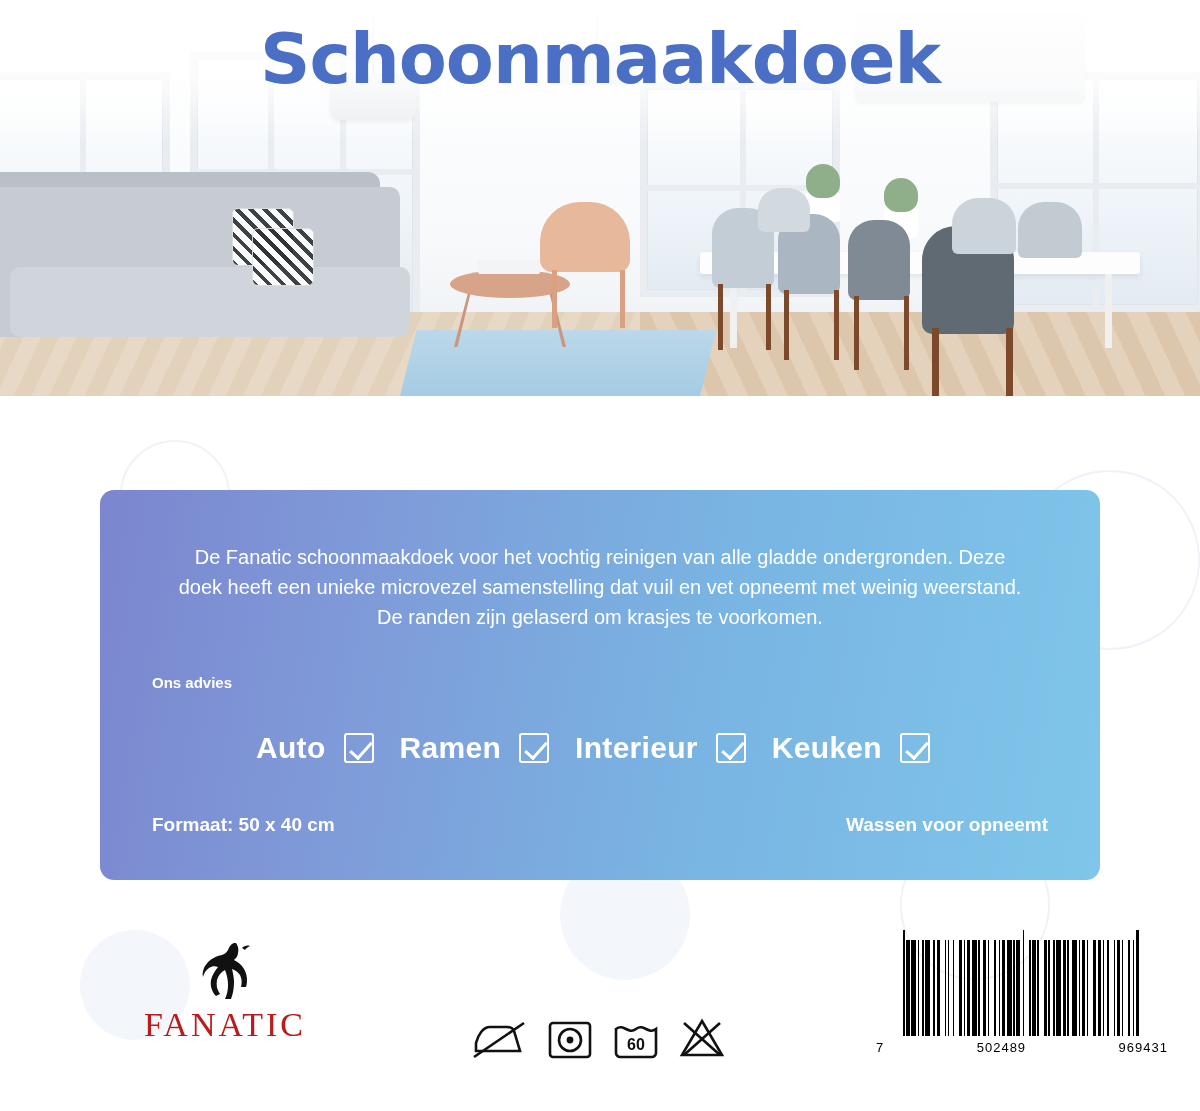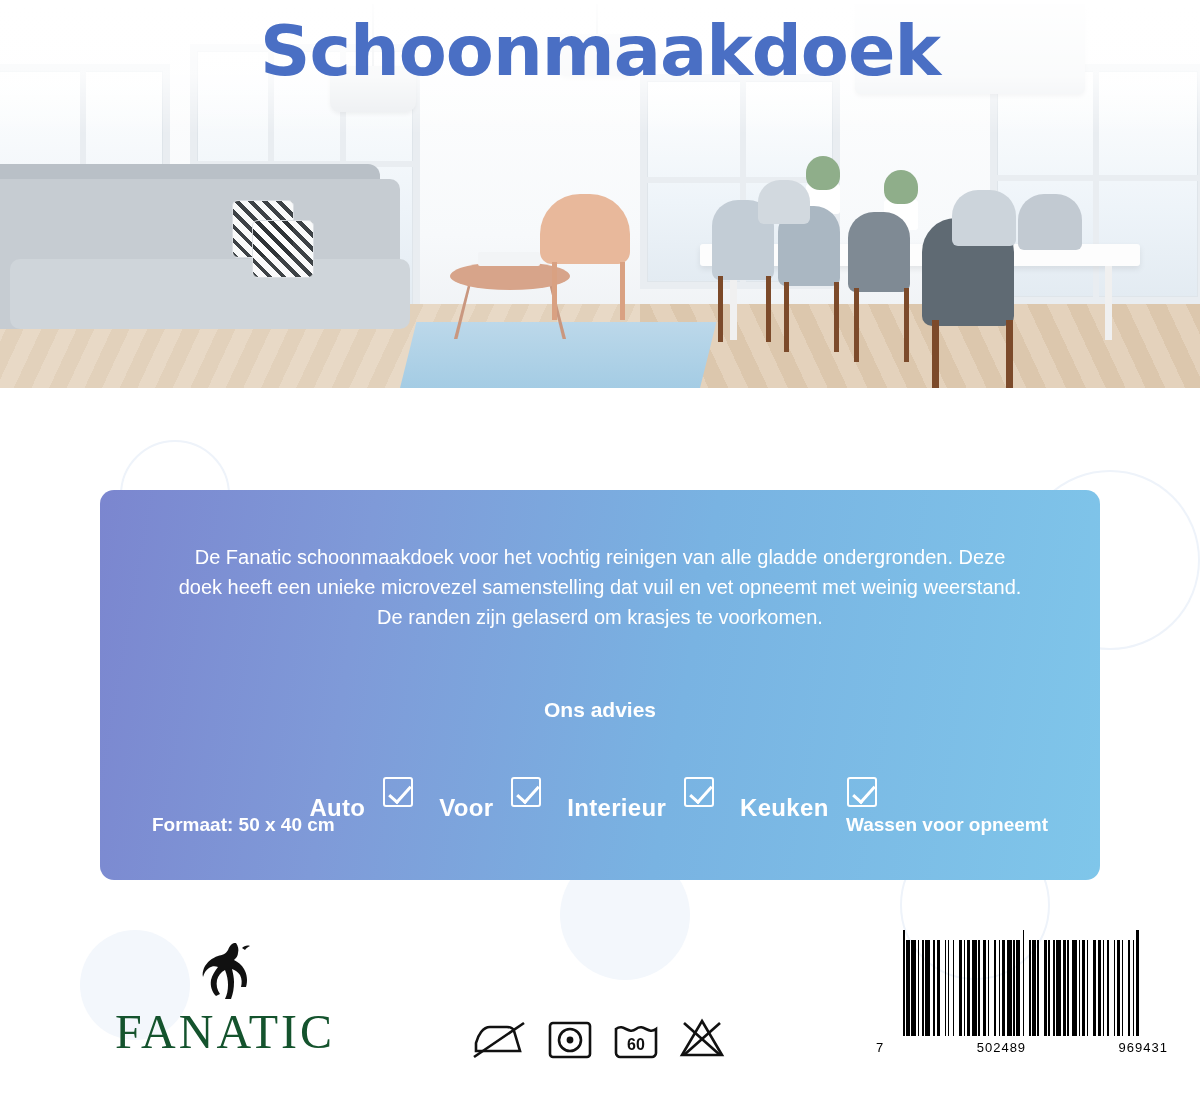--- a/index.html
+++ b/index.html
@@ -21,21 +21,21 @@
   }
   .bubble-ring {
     border: 2px solid #eef3fa;
     background: transparent;
   }
   .bubble-fill { background: #f3f7fc; }
 
   
   .hero {
     position: absolute;
-    top: 4px; left: 0;
+    top: 12px; left: 0;
     width: 1200px;
     height: 384px;
     overflow: hidden;
   }
   .hero-photo {
     position: absolute;
     top: 0; left: 0;
     width: 1200px;
     height: 450px;
     background: linear-gradient(180deg, #fbfcfe 0%, #eef2f6 45%, #e6eaee 100%);
@@ -159,42 +159,40 @@
     padding: 40px 52px 28px;
   }
   .panel-intro {
     text-align: center;
     font-size: 20px;
     line-height: 30px;
     font-weight: 400;
     margin: 12px 26px 0;
   }
   .advice-title {
-    text-align: center;
-    font-size: 21px;
+    font-size: 15px;
     font-weight: bold;
-    margin-top: 66px;
+    margin-top: 42px;
   }
   .advice-sub {
     text-align: center;
     font-size: 20px;
     margin-top: 8px;
   }
   .uses {
     display: flex;
     justify-content: center;
     align-items: center;
     gap: 12px;
     margin-top: 40px;
   }
   .use-label {
-    font-size: 24px;
+    font-size: 30px;
     font-weight: bold;
     letter-spacing: .3px;
-    margin-top: 32px;
   }
   .checkbox {
     width: 30px; height: 30px;
     border: 2px solid #ffffff;
     border-radius: 3px;
     position: relative;
     margin: 0 14px 0 6px;
   }
   .checkbox::after {
     content: "";
@@ -216,23 +214,23 @@
 
   
   .brand {
     position: absolute;
     left: 100px; top: 940px;
     width: 250px;
     text-align: center;
   }
   .brand-name {
     font-family: "Liberation Serif", serif;
-    font-size: 48px;
+    font-size: 34px;
     letter-spacing: 3px;
-    color: #14532d;
+    color: #b91c1c;
     line-height: 1;
     text-align: center;
   }
   .horse { margin: 0 auto 2px; display: block; }
 
   .care-icons {
     position: absolute;
     left: 470px; top: 1015px;
     display: flex;
     gap: 18px;
@@ -350,21 +348,21 @@
 </div>
 
 <div class="panel">
   <div class="panel-intro">De Fanatic schoonmaakdoek voor het vochtig reinigen van alle gladde ondergronden. Deze doek heeft een unieke microvezel samenstelling dat vuil en vet opneemt met weinig weerstand. De randen zijn gelaserd om krasjes te voorkomen.</div>
 
   <div class="advice-title">Ons advies</div>
 
   <div class="uses">
     <span class="use-label">Auto</span>
     <span class="checkbox"></span>
-    <span class="use-label">Voor</span>
+    <span class="use-label">Ramen</span>
     <span class="checkbox"></span>
     <span class="use-label">Interieur</span>
     <span class="checkbox"></span>
     <span class="use-label">Keuken</span>
     <span class="checkbox"></span>
   </div>
 
   <div class="panel-footer">
     <span>Formaat: 50 x 40 cm</span>
     <span>Wassen voor opneemt</span>

